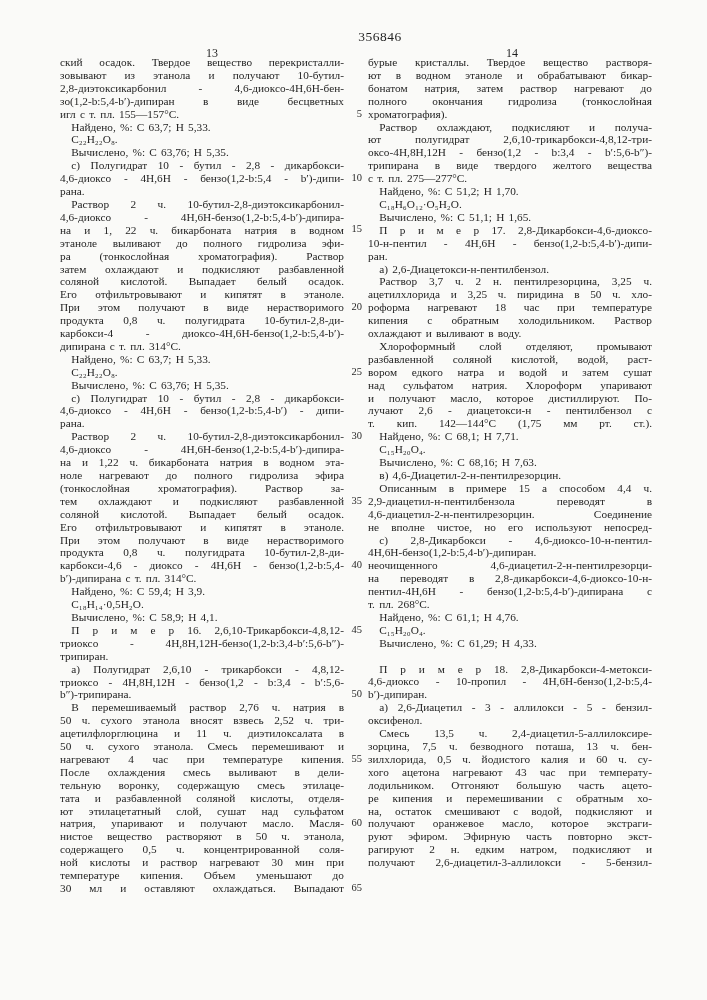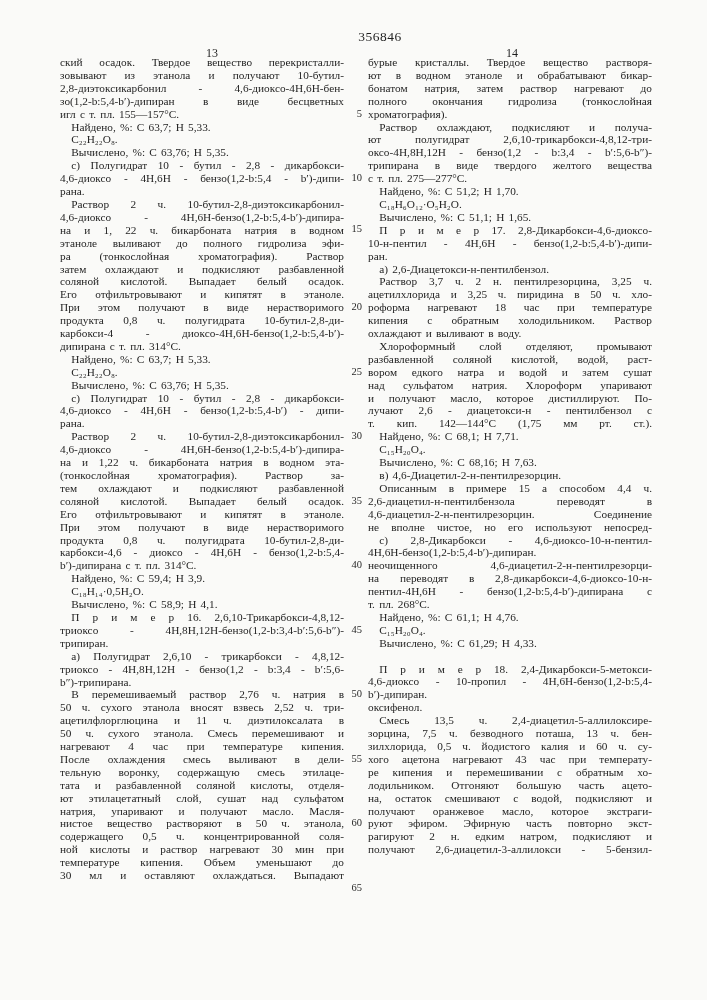--- a/index.html
+++ b/index.html
@@ -66,20 +66,21 @@
       <div class="tl">дипирана с т. пл. 314°С.</div>
       <div class="tl"> Найдено, %: С 63,7; Н 5,33.</div>
       <div class="tl"> C₂₂H₂₂O₈.</div>
       <div class="tl"> Вычислено, %: С 63,76; Н 5,35.</div>
       <div class="tl j"> с) Полугидрат 10 - бутил - 2,8 - дикарбокси-</div>
       <div class="tl j">4,6-диоксо - 4Н,6Н - бензо(1,2-b:5,4-b′) - дипи-</div>
       <div class="tl">рана.</div>
       <div class="tl j"> Раствор 2 ч. 10-бутил-2,8-диэтоксикарбонил-</div>
       <div class="tl j">4,6-диоксо - 4Н,6Н-бензо(1,2-b:5,4-b′)-дипира-</div>
       <div class="tl j">на и 1,22 ч. бикарбоната натрия в водном эта-</div>
+      <div class="tl j">ноле нагревают до полного гидролиза эфира</div>
       <div class="tl j">(тонкослойная хроматография). Раствор за-</div>
       <div class="tl j">тем охлаждают и подкисляют разбавленной</div>
       <div class="tl j">соляной кислотой. Выпадает белый осадок.</div>
       <div class="tl j">Его отфильтровывают и кипятят в этаноле.</div>
       <div class="tl j">При этом получают в виде нерастворимого</div>
       <div class="tl j">продукта 0,8 ч. полугидрата 10-бутил-2,8-ди-</div>
       <div class="tl j">карбокси-4,6 - диоксо - 4Н,6Н - бензо(1,2-b:5,4-</div>
       <div class="tl">b′)-дипирана с т. пл. 314°С.</div>
       <div class="tl"> Найдено, %: С 59,4; Н 3,9.</div>
       <div class="tl"> C₁₈H₁₄·0,5H₂O.</div>
@@ -134,43 +135,44 @@
       <div class="tl j">вором едкого натра и водой и затем сушат</div>
       <div class="tl j">над сульфатом натрия. Хлороформ упаривают</div>
       <div class="tl j">и получают масло, которое дистиллируют. По-</div>
       <div class="tl j">лучают 2,6 - диацетокси-н - пентилбензол с</div>
       <div class="tl j">т. кип. 142—144°С (1,75 мм рт. ст.).</div>
       <div class="tl"> Найдено, %: С 68,1; Н 7,71.</div>
       <div class="tl"> C₁₅H₂₀O₄.</div>
       <div class="tl"> Вычислено, %: С 68,16; Н 7,63.</div>
       <div class="tl"> в) 4,6-Диацетил-2-н-пентилрезорцин.</div>
       <div class="tl j"> Описанным в примере 15 а способом 4,4 ч.</div>
-      <div class="tl j">2,6-диацетил-н-пентилбензола переводят в</div>
+      <div class="tl j">2,9-диацетил-н-пентилбензола переводят в</div>
       <div class="tl j">4,6-диацетил-2-н-пентилрезорцин. Соединение</div>
       <div class="tl j">не вполне чистое, но его используют непосред-</div>
       <div class="tl j"> с) 2,8-Дикарбокси - 4,6-диоксо-10-н-пентил-</div>
       <div class="tl">4Н,6Н-бензо(1,2-b:5,4-b′)-дипиран.</div>
       <div class="tl j">неочищенного 4,6-диацетил-2-н-пентилрезорци-</div>
       <div class="tl j">на переводят в 2,8-дикарбокси-4,6-диоксо-10-н-</div>
       <div class="tl j">пентил-4Н,6Н - бензо(1,2-b:5,4-b′)-дипирана с</div>
       <div class="tl">т. пл. 268°С.</div>
       <div class="tl"> Найдено, %: С 61,1; Н 4,76.</div>
       <div class="tl"> C₁₅H₂₀O₄.</div>
       <div class="tl"> Вычислено, %: С 61,29; Н 4,33.</div>
       <div class="tl"></div>
-      <div class="tl j"> П р и м е р 18. 2,4-Дикарбокси-5-метокси-</div>
+      <div class="tl j"> П р и м е р 18. 2,8-Дикарбокси-4-метокси-</div>
       <div class="tl j">4,6-диоксо - 10-пропил - 4Н,6Н-бензо(1,2-b:5,4-</div>
       <div class="tl">b′)-дипиран.</div>
+      <div class="tl j"> а) 2,6-Диацетил - 3 - аллилокси - 5 - бензил-</div>
       <div class="tl">оксифенол.</div>
       <div class="tl j"> Смесь 13,5 ч. 2,4-диацетил-5-аллилоксире-</div>
       <div class="tl j">зорцина, 7,5 ч. безводного поташа, 13 ч. бен-</div>
       <div class="tl j">зилхлорида, 0,5 ч. йодистого калия и 60 ч. су-</div>
       <div class="tl j">хого ацетона нагревают 43 час при температу-</div>
+      <div class="tl j">лодильником. Отгоняют большую часть ацето-</div>
       <div class="tl j">ре кипения и перемешивании с обратным хо-</div>
-      <div class="tl j">лодильником. Отгоняют большую часть ацето-</div>
       <div class="tl j">на, остаток смешивают с водой, подкисляют и</div>
       <div class="tl j">получают оранжевое масло, которое экстраги-</div>
       <div class="tl j">руют эфиром. Эфирную часть повторно экст-</div>
       <div class="tl j">рагируют 2 н. едким натром, подкисляют и</div>
       <div class="tl j">получают 2,6-диацетил-3-аллилокси - 5-бензил-</div>
     </div>
   <div id="gutter">
       <div class="gutter-num" style="top: 107.6px;">5</div>
       <div class="gutter-num" style="top: 172.1px;">10</div>
       <div class="gutter-num" style="top: 223px;">15</div>

